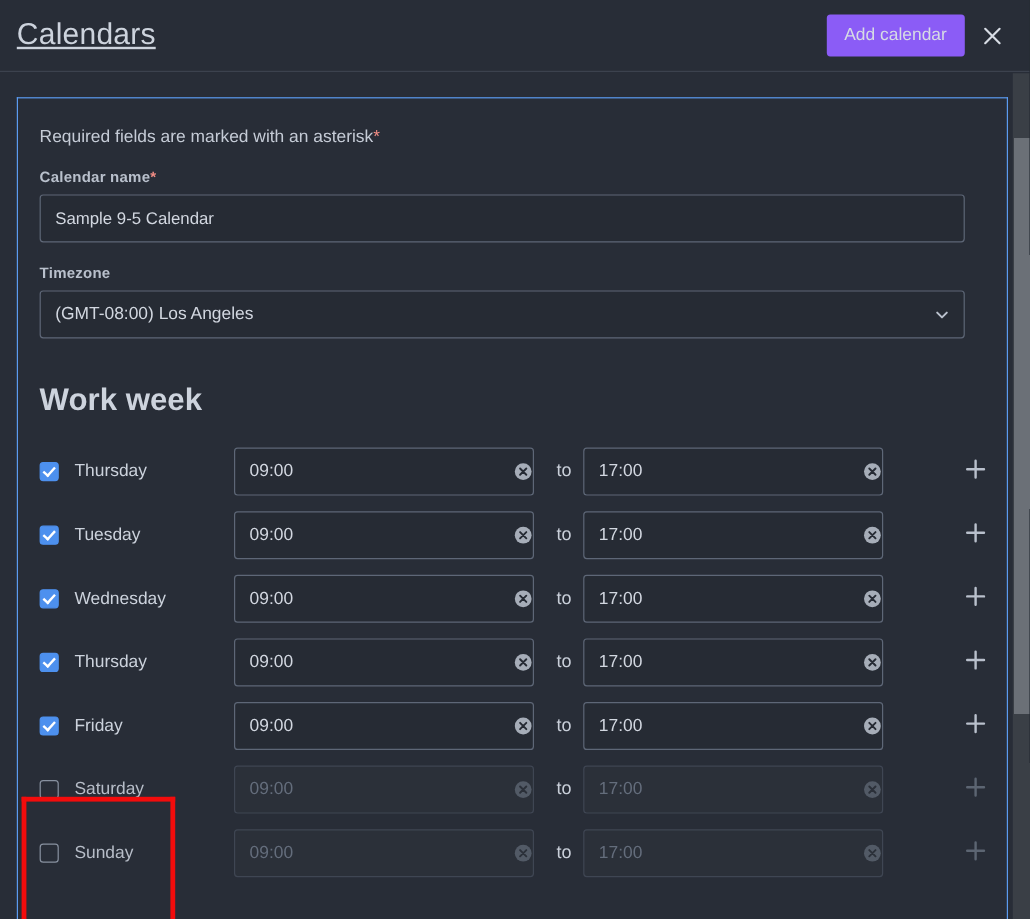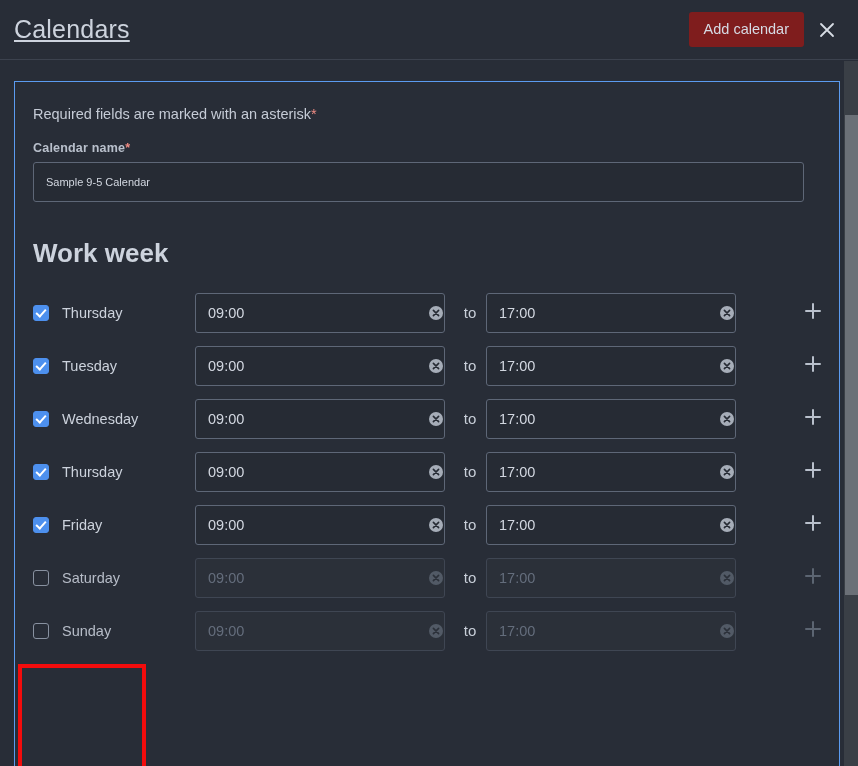--- a/index.html
+++ b/index.html
@@ -40,21 +40,21 @@
     text-decoration: underline;
   }
   .header-actions {
     margin-left: auto;
     display: flex;
     align-items: center;
     gap: 6px;
     margin-right: 14px;
   }
   .add-calendar-btn {
-    background: #7f1d1d;
+    background: #8b5cf6;
     color: #d6dbe4;
     border: none;
     border-radius: 3px;
     font-family: "Liberation Sans", sans-serif;
     font-size: 14.5px;
     padding: 10px 15px;
     cursor: pointer;
     line-height: 1;
   }
   .close-btn {
@@ -101,21 +101,21 @@
   }
 
   .text-input {
     width: 771px;
     height: 40px;
     background: #262b34;
     border: 1px solid #5e6777;
     border-radius: 3px;
     color: #d2d7e0;
     font-family: "Liberation Sans", sans-serif;
-    font-size: 11px;
+    font-size: 14px;
     padding: 0 12px;
     outline: none;
   }
 
   .field-block { margin-bottom: 19px; }
 
   .select-wrap { position: relative; width: 771px; }
   .select-input {
     width: 771px;
     height: 40px;
@@ -317,20 +317,33 @@
         <span>Required fields are marked with an asterisk</span><span class="asterisk">*</span>
       </div>
 
       <div class="field-block">
         <div class="field-label">
           <span>Calendar name</span><span class="asterisk">*</span>
         </div>
         <input class="text-input" type="text" value="Sample 9-5 Calendar" style="">
       </div>
 
+      <div class="field-block">
+        <div class="field-label">Timezone</div>
+        <div class="select-wrap">
+          <div class="select-input">
+            <span>(GMT-08:00) Los Angeles</span>
+          </div>
+          <span class="chevron">
+            <svg width="14" height="14" viewBox="0 0 14 14" aria-hidden="true">
+              <path d="M3 5.5 L7 9.5 L11 5.5" stroke="#b9c0cc" stroke-width="1.7" fill="none" stroke-linecap="round" stroke-linejoin="round"></path>
+            </svg>
+          </span>
+        </div>
+      </div>
 
       <div class="section-title">Work week</div>
 
       <div id="days-list">
           <div class="day-row">
             <div class="day-check-cell">
               <span class="cbox checked"></span>
               <span class="day-name">Thursday</span>
             </div>
             <div class="time-field"><input class="tinput" type="text" value="09:00" style=""><span class="clear-icon"><svg width="16" height="16" viewBox="0 0 16 16" aria-hidden="true">

